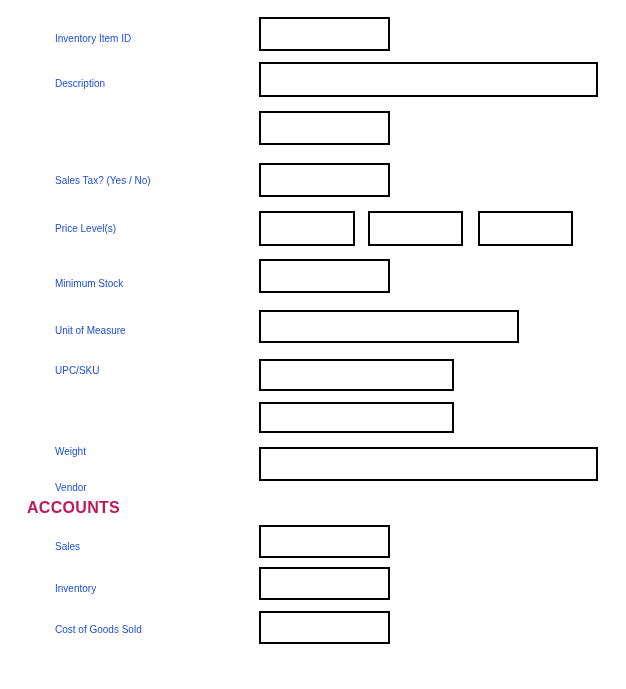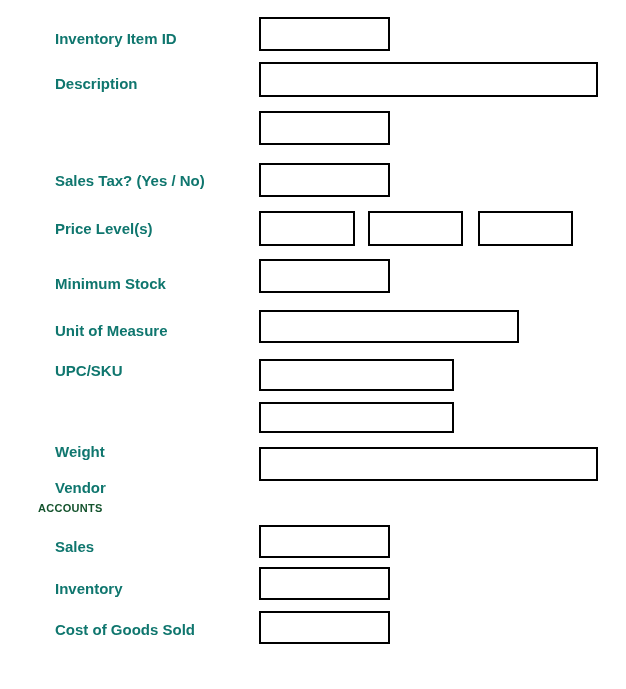--- a/index.html
+++ b/index.html
@@ -12,34 +12,34 @@
     width: 626px;
     height: 689px;
     background: #ffffff;
     font-family: "Liberation Sans", sans-serif;
     color: #000000;
     overflow: hidden;
   }
   .label {
     position: absolute;
     left: 55px;
-    font-size: 15px;
-    font-weight: bold;
+    font-size: 10px;
+    font-weight: normal;
     line-height: 18px;
     white-space: pre-line;
-    color: #0f766e;
+    color: #1d4ed8;
   }
   .section-heading {
     position: absolute;
-    left: 38px;
-    font-size: 11px;
+    left: 27px;
+    font-size: 16px;
     font-weight: bold;
     line-height: 20px;
     letter-spacing: 0.3px;
-    color: #14532d;
+    color: #be185d;
   }
   .box {
     position: absolute;
     box-sizing: border-box;
     border: 2px solid #000000;
     background: #ffffff;
     font-size: 14px;
     font-weight: bold;
     padding: 2px 4px;
     overflow: hidden;

